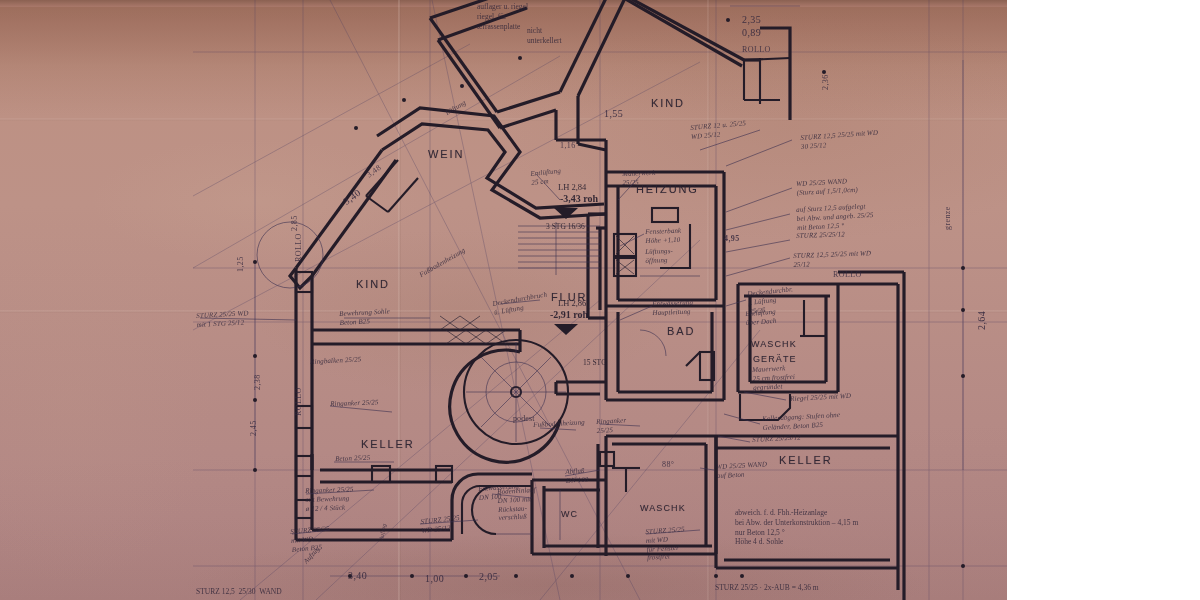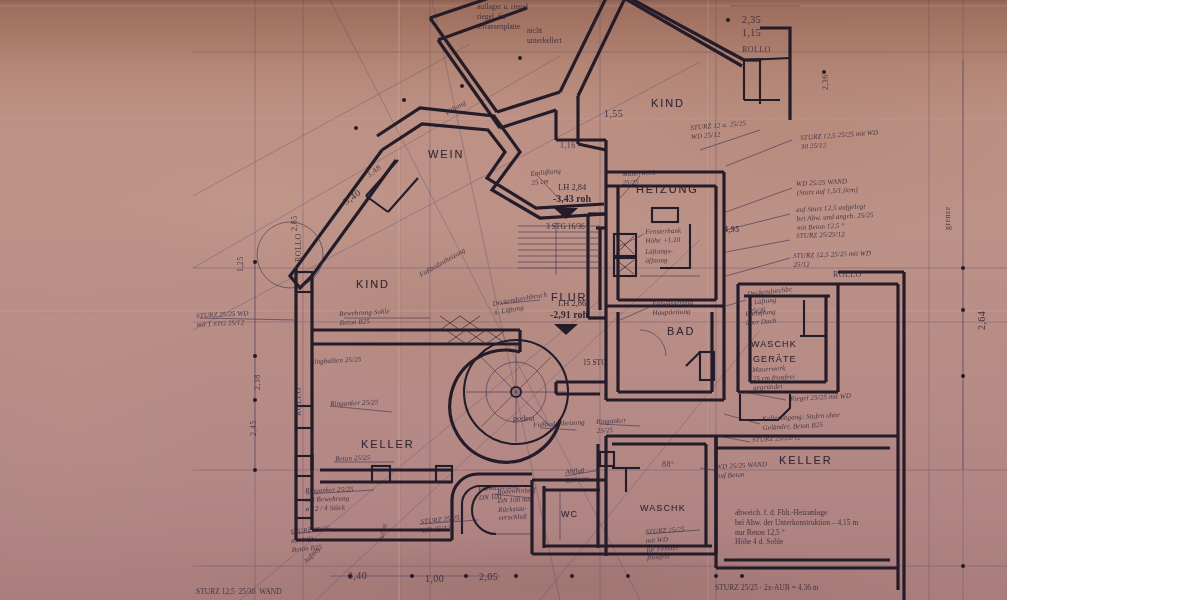--- a/index.html
+++ b/index.html
@@ -429,21 +429,21 @@
     <div class="lbl sm" style="left:753px;top:354px;">GERÄTE</div>
     <div class="hand" style="left:513px;top:414px;font-size:8px;font-style:normal;">podest</div>
 
     <div class="num s" style="left:294px;top:262px;transform:rotate(-90deg);transform-origin:0 0;">ROLLO</div>
     <div class="num s" style="left:294px;top:416px;transform:rotate(-90deg);transform-origin:0 0;">ROLLO</div>
     <div class="num s" style="left:742px;top:45px;">ROLLO</div>
     <div class="num s" style="left:833px;top:270px;">ROLLO</div>
 
     <div style="position:absolute;left:546px;top:182px;">
       <div class="lvl" style="left:12px;top:0;">LH 2,84</div>
-      <div class="lvl" style="left:7px;top:11px;"><b>-3,43 roh</b></div>
+      <div class="lvl" style="left:14px;top:11px;"><b>-3,43 roh</b></div>
       <div class="tri" style="left:8px;top:26px;"></div>
       <div class="lvl" style="left:0px;top:40px;font-size:7.5px;">3 STG  16/36</div>
     </div>
 
     <div style="position:absolute;left:546px;top:284px;">
       <div class="lvl" style="left:12px;top:14px;">LH 2,86</div>
       <div class="lvl" style="left:4px;top:25px;"><b>-2,91 roh</b></div>
       <div class="tri" style="left:8px;top:40px;"></div>
     </div>
     <div class="lvl" style="left:583px;top:358px;font-size:7.5px;">15 STG</div>
@@ -454,36 +454,36 @@
     <div class="note" style="left:527px;top:26px;">nicht
 unterkellert</div>
     <div class="note" style="left:735px;top:508px;">abweich. f. d. Fbh.-Heizanlage
 bei Abw. der Unterkonstruktion – 4,15 m
 nur Beton 12,5 °
 Höhe 4 d. Sohle</div>
     <div class="note" style="left:715px;top:583px;">STURZ 25/25 · 2x-AUB = 4,36 m</div>
     <div class="note" style="left:196px;top:587px;">STURZ 12,5  25/30  WAND</div>
 
     <div class="num" style="left:742px;top:14px;">2,35</div>
-    <div class="num" style="left:742px;top:27px;">1,15</div>
+    <div class="num" style="left:742px;top:27px;">0,89</div>
     <div class="num" style="left:604px;top:108px;">1,55</div>
     <div class="num s" style="left:514px;top:141px;padding-left:46px;">1,16</div>
     <div class="num" style="left:341px;top:198px;transform:rotate(-36deg);transform-origin:0 0;">3,40</div>
     <div class="num s" style="left:365px;top:172px;transform:rotate(-36deg);transform-origin:0 0;">3,48</div>
     <div class="num s" style="left:290px;top:231px;transform:rotate(-90deg);transform-origin:0 0;">2,85</div>
     <div class="num" style="left:348px;top:570px;">3,40</div>
     <div class="num" style="left:425px;top:573px;">1,00</div>
     <div class="num" style="left:479px;top:571px;">2,05</div>
     <div class="num" style="left:976px;top:330px;transform:rotate(-90deg);transform-origin:0 0;">2,64</div>
     <div class="num s" style="left:253px;top:390px;transform:rotate(-90deg);transform-origin:0 0;">2,38</div>
     <div class="num s" style="left:249px;top:436px;transform:rotate(-90deg);transform-origin:0 0;">2,45</div>
     <div class="num s" style="left:236px;top:272px;transform:rotate(-90deg);transform-origin:0 0;">1,25</div>
     <div class="num s" style="left:662px;top:460px;">88°</div>
     <div class="num s" style="left:585px;top:358px;opacity:0;">15 STG</div>
-    <div class="num s" style="left:724px;top:225px;font-weight:bold;">4,95</div>
+    <div class="num s" style="left:724px;top:234px;font-weight:bold;">4,95</div>
     <div class="num s" style="left:821px;top:90px;transform:rotate(-90deg);transform-origin:0 0;">2,36</div>
 
     <div class="hand" style="left:690px;top:124px;transform:rotate(-5deg);">STURZ 12 u. 25/25
 WD 25/12</div>
     <div class="hand" style="left:800px;top:134px;transform:rotate(-4deg);">STURZ 12,5 25/25 mit WD
 30 25/12</div>
     <div class="hand" style="left:796px;top:180px;transform:rotate(-3deg);">WD 25/25 WAND
 (Sturz auf 1,5/1,0cm)</div>
     <div class="hand" style="left:796px;top:206px;transform:rotate(-3deg);">auf Sturz 12,5 aufgelegt
 bei Abw. und angeb. 25/25

